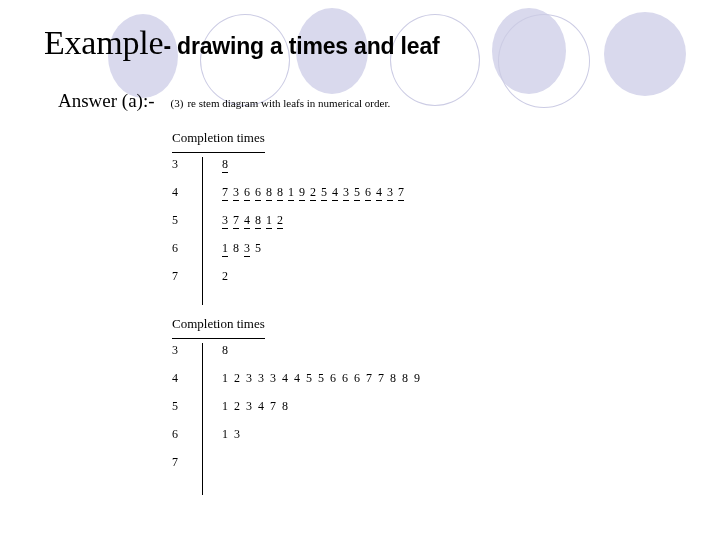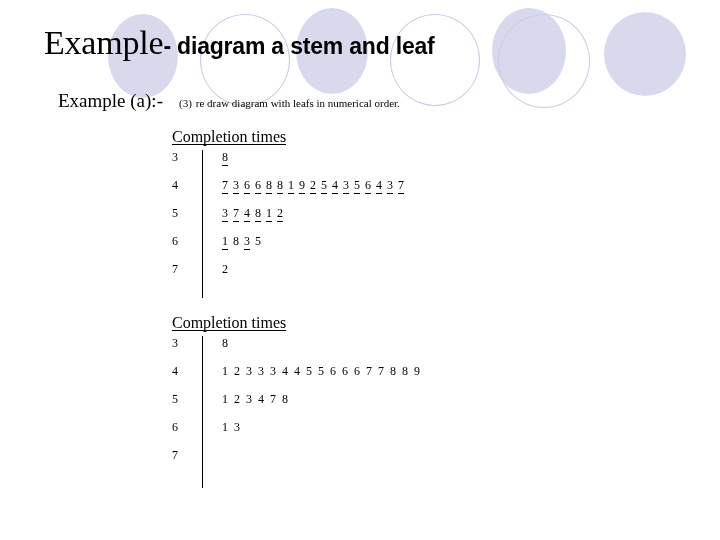--- a/index.html
+++ b/index.html
@@ -85,25 +85,25 @@
   .plot {
     position: absolute;
     z-index: 2;
     font-family: "Liberation Serif", serif;
     color: #000000;
   }
   #plot-unsorted { left: 172px; top: 128px; }
   #plot-sorted   { left: 172px; top: 314px; }
 
   .plot-caption {
-    font-size: 16px;
+    font-size: 13px;
     line-height: 13px;
     display: inline-block;
     border-bottom: 1px solid #000000;
-    padding-bottom: 1px;
+    padding-bottom: 8px;
     white-space: nowrap;
   }
 
   .plot-body {
     position: relative;
     margin-top: 4px;
   }
   .plot-rule {
     position: absolute;
     left: 30px;
@@ -146,25 +146,25 @@
     <div class="decor-ellipse filled" style="left: 108px; top: 14px; width: 70px; height: 84px; background: rgb(217, 217, 237);"></div>
     <div class="decor-ellipse outlined" style="left: 200px; top: 14px; width: 88px; height: 90px; border-color: rgb(204, 204, 228);"></div>
     <div class="decor-ellipse filled" style="left: 296px; top: 8px; width: 72px; height: 86px; background: rgb(217, 217, 237);"></div>
     <div class="decor-ellipse outlined" style="left: 390px; top: 14px; width: 88px; height: 90px; border-color: rgb(204, 204, 228);"></div>
     <div class="decor-ellipse filled" style="left: 492px; top: 8px; width: 74px; height: 86px; background: rgb(217, 217, 237);"></div>
     <div class="decor-ellipse outlined" style="left: 498px; top: 14px; width: 90px; height: 92px; border-color: rgb(204, 204, 228);"></div>
     <div class="decor-ellipse filled" style="left: 604px; top: 12px; width: 82px; height: 84px; background: rgb(217, 217, 237);"></div>
   </div>
 
 <div id="title-row">
-  <span id="title-main">Example</span><span id="title-sub">- diagram a stem and leaf</span>
+  <span id="title-main">Example</span><span id="title-sub">- drawing a times and leaf</span>
 </div>
 
 <div id="answer-row">
-  <span id="answer-label">Example (a):-</span><span id="answer-note"><span class="note-num">(3)</span><span>re draw diagram with leafs in numerical order.</span></span>
+  <span id="answer-label">Answer (a):-</span><span id="answer-note"><span class="note-num">(3)</span><span>re stem diagram with leafs in numerical order.</span></span>
 </div>
 
 <div class="plot" id="plot-unsorted">
   <div class="plot-caption">Completion times</div>
   <div class="plot-body">
     <div class="plot-rule"></div>
     <div class="plot-rows">
         <div class="plot-row">
           <div class="stem-cell">3</div>
           <div class="leaf-cell"><span class="leaf u">8</span></div>

